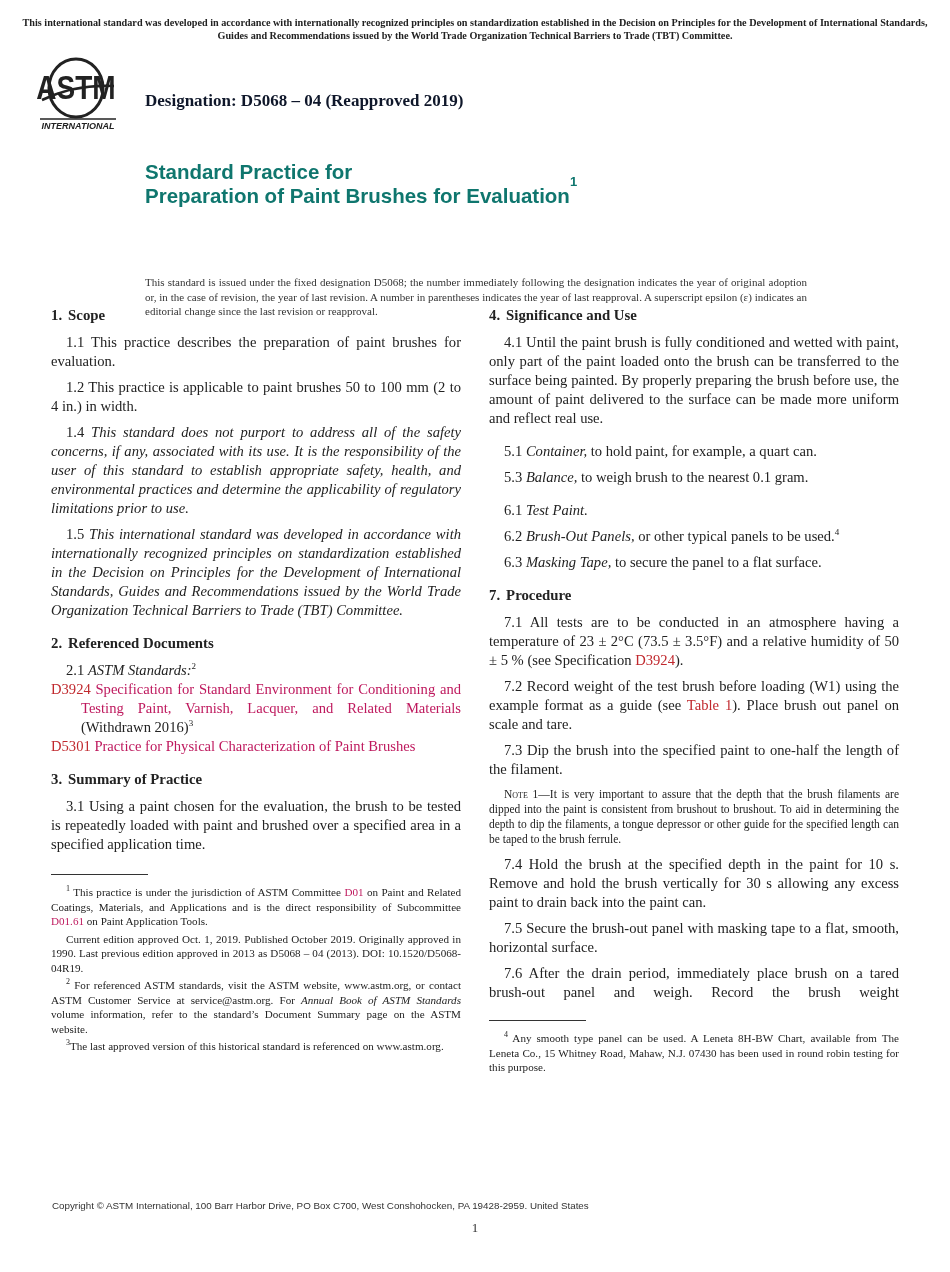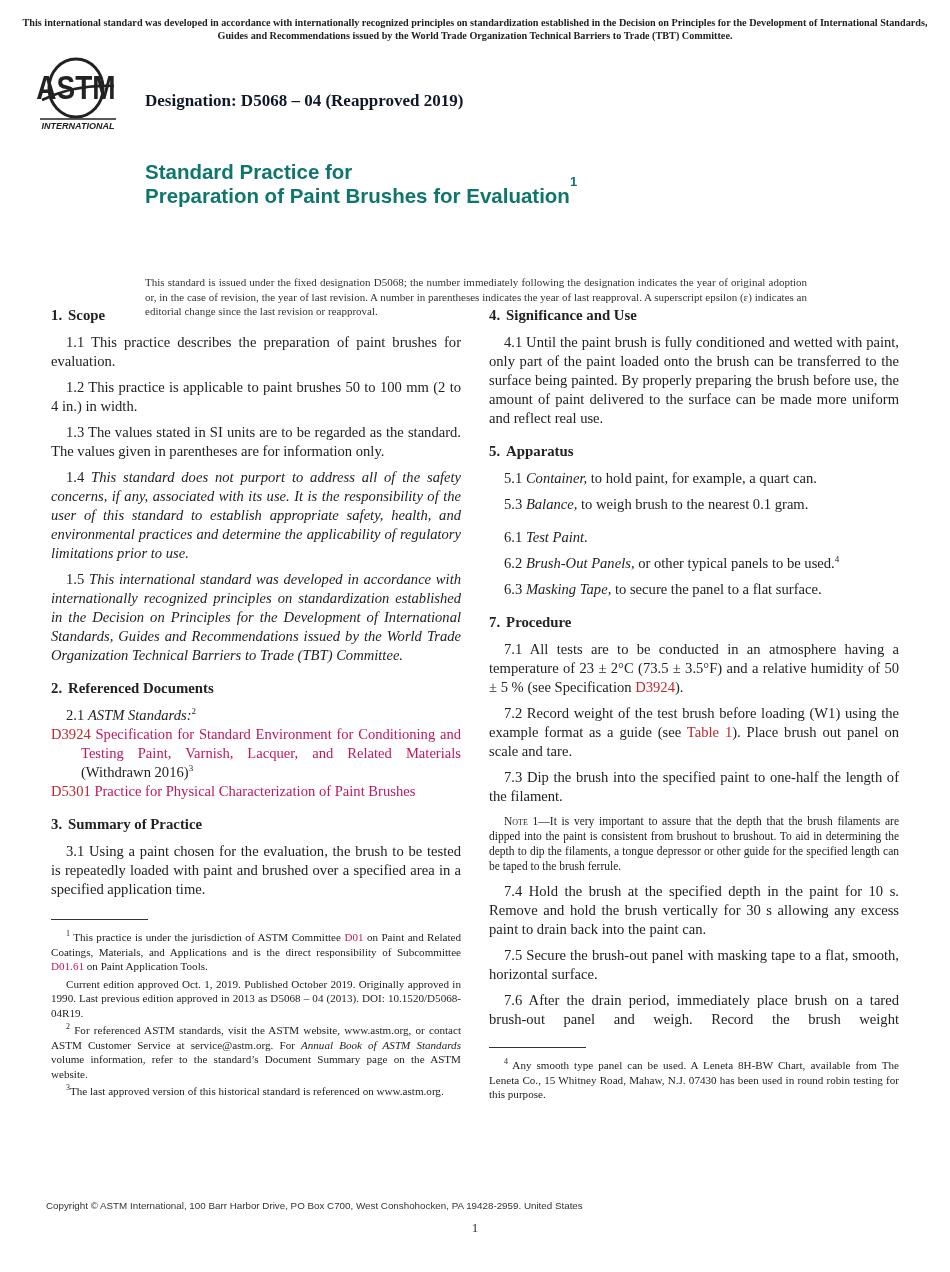--- a/index.html
+++ b/index.html
@@ -35,21 +35,21 @@
   .refitem + .refitem { margin-top: 0; }
   sup { font-size: 9px; line-height: 0; }
 
   .note { font-size: 11.5px; line-height: 15px; text-indent: 15px; margin: 8px 0 8px 0; text-align: justify; }
   .smallcaps { font-variant: small-caps; }
 
   .fn-rule { width: 97px; border-top: 1px solid #333; margin: 0 0 10px 0; }
   .fn { font-size: 11.1px; line-height: 14.5px; margin: 0 0 3px 0; text-indent: 15px; text-align: justify; }
   .fn sup { font-size: 8px; }
 
-  .footer-copy { position: absolute; left: 46px; top: 1200px; font-family: "Liberation Sans", sans-serif;
+  .footer-copy { position: absolute; left: 52px; top: 1200px; font-family: "Liberation Sans", sans-serif;
     font-size: 9.8px; color: #333; }
   .page-num { position: absolute; left: 0; width: 950px; top: 1220px; text-align: center;
     font-family: "Liberation Serif", serif; font-size: 13px; color: #333; }
 </style>
 </head>
 <body>
 
 <div class="top-notice">This international standard was developed in accordance with internationally recognized principles on standardization established in the Decision on Principles for the Development of International Standards, Guides and Recommendations issued by the World Trade Organization Technical Barriers to Trade (TBT) Committee.</div>
 
 <div class="logo">
@@ -70,21 +70,20 @@
 </div>
 
 <div class="issued">This standard is issued under the fixed designation D5068; the number immediately following the designation indicates the year of original adoption or, in the case of revision, the year of last revision. A number in parentheses indicates the year of last reapproval. A superscript epsilon (ε) indicates an editorial change since the last revision or reapproval.</div>
 
 <div class="col left">
 
   <div class="sec">
     <h2><span class="num">1.</span><span>Scope</span></h2>
     <p>1.1  This practice describes the preparation of paint brushes for evaluation.</p>
     <p>1.2  This practice is applicable to paint brushes 50 to 100 mm (2 to 4 in.) in width.</p>
-    <p>1.3  The values stated in SI units are to be regarded as the standard. The values given in parentheses are for information only.</p>
     <p><span>1.4 </span><span class="it">This standard does not purport to address all of the safety concerns, if any, associated with its use. It is the responsibility of the user of this standard to establish appropriate safety, health, and environmental practices and determine the applicability of regulatory limitations prior to use.</span></p>
     <p><span>1.5 </span><span class="it">This international standard was developed in accordance with internationally recognized principles on standardization established in the Decision on Principles for the Development of International Standards, Guides and Recommendations issued by the World Trade Organization Technical Barriers to Trade (TBT) Committee.</span></p>
   </div>
 
   <div class="sec">
     <h2><span class="num">2.</span><span>Referenced Documents</span></h2>
     <p style="margin-bottom:0"><span>2.1 </span><span class="it">ASTM Standards:</span><sup>2</sup></p>
     <p class="refitem"><span class="link-red">D3924</span> <span class="link-blue">Specification for Standard Environment for Conditioning and Testing Paint, Varnish, Lacquer, and Related Materials</span><span> (Withdrawn 2016)</span><sup>3</sup></p>
     <p class="refitem"><span class="link-red">D5301</span> <span class="link-blue">Practice for Physical Characterization of Paint Brushes</span></p>
   </div>
@@ -103,21 +102,20 @@
 </div>
 
 <div class="col right">
 
   <div class="sec">
     <h2><span class="num">4.</span><span>Significance and Use</span></h2>
     <p>4.1 Until the paint brush is fully conditioned and wetted with paint, only part of the paint loaded onto the brush can be transferred to the surface being painted. By properly preparing the brush before use, the amount of paint delivered to the surface can be made more uniform and reflect real use.</p>
   </div>
 
   <div class="sec">
-    <h2><span class="num">5.</span><span>Apparatus</span></h2>
     <p><span>5.1 </span><span class="it">Container,</span><span> to hold paint, for example, a quart can.</span></p>
     <p><span>5.3 </span><span class="it">Balance,</span><span> to weigh brush to the nearest 0.1 gram.</span></p>
   </div>
 
   <div class="sec">
     <p><span>6.1 </span><span class="it">Test Paint.</span></p>
     <p><span>6.2 </span><span class="it">Brush-Out Panels,</span><span> or other typical panels to be used.</span><sup>4</sup></p>
     <p><span>6.3 </span><span class="it">Masking Tape,</span><span> to secure the panel to a flat surface.</span></p>
   </div>
 

